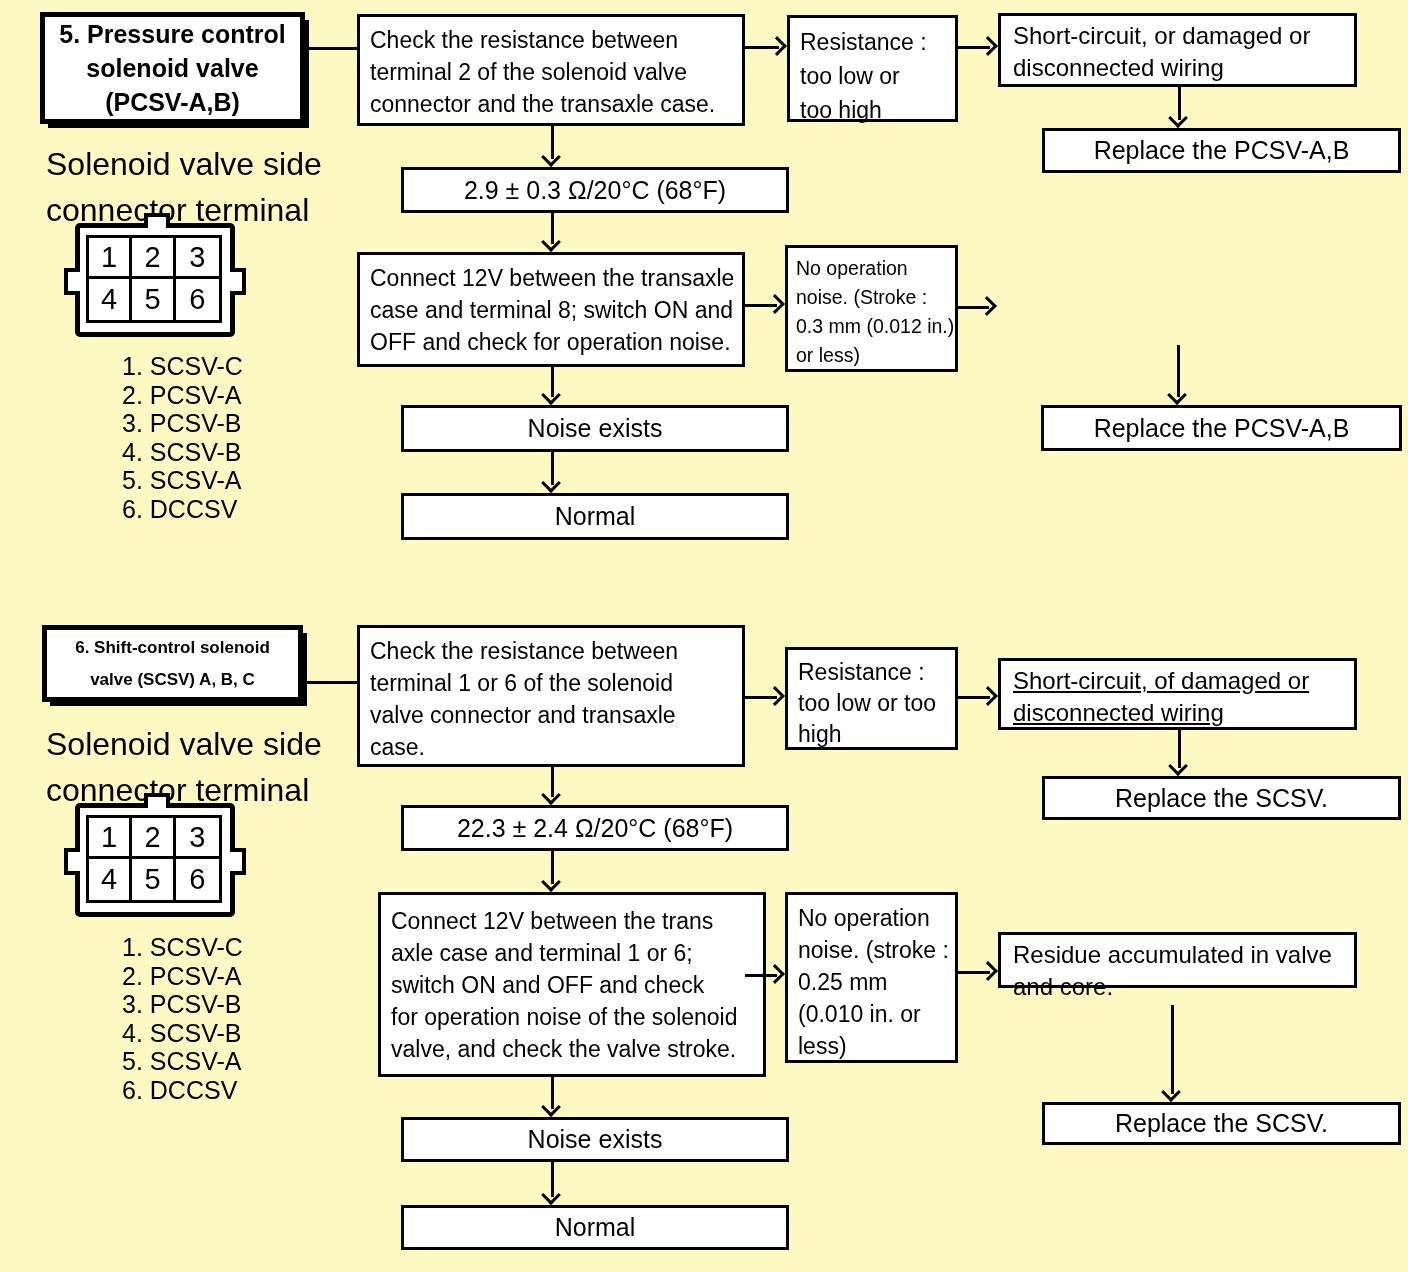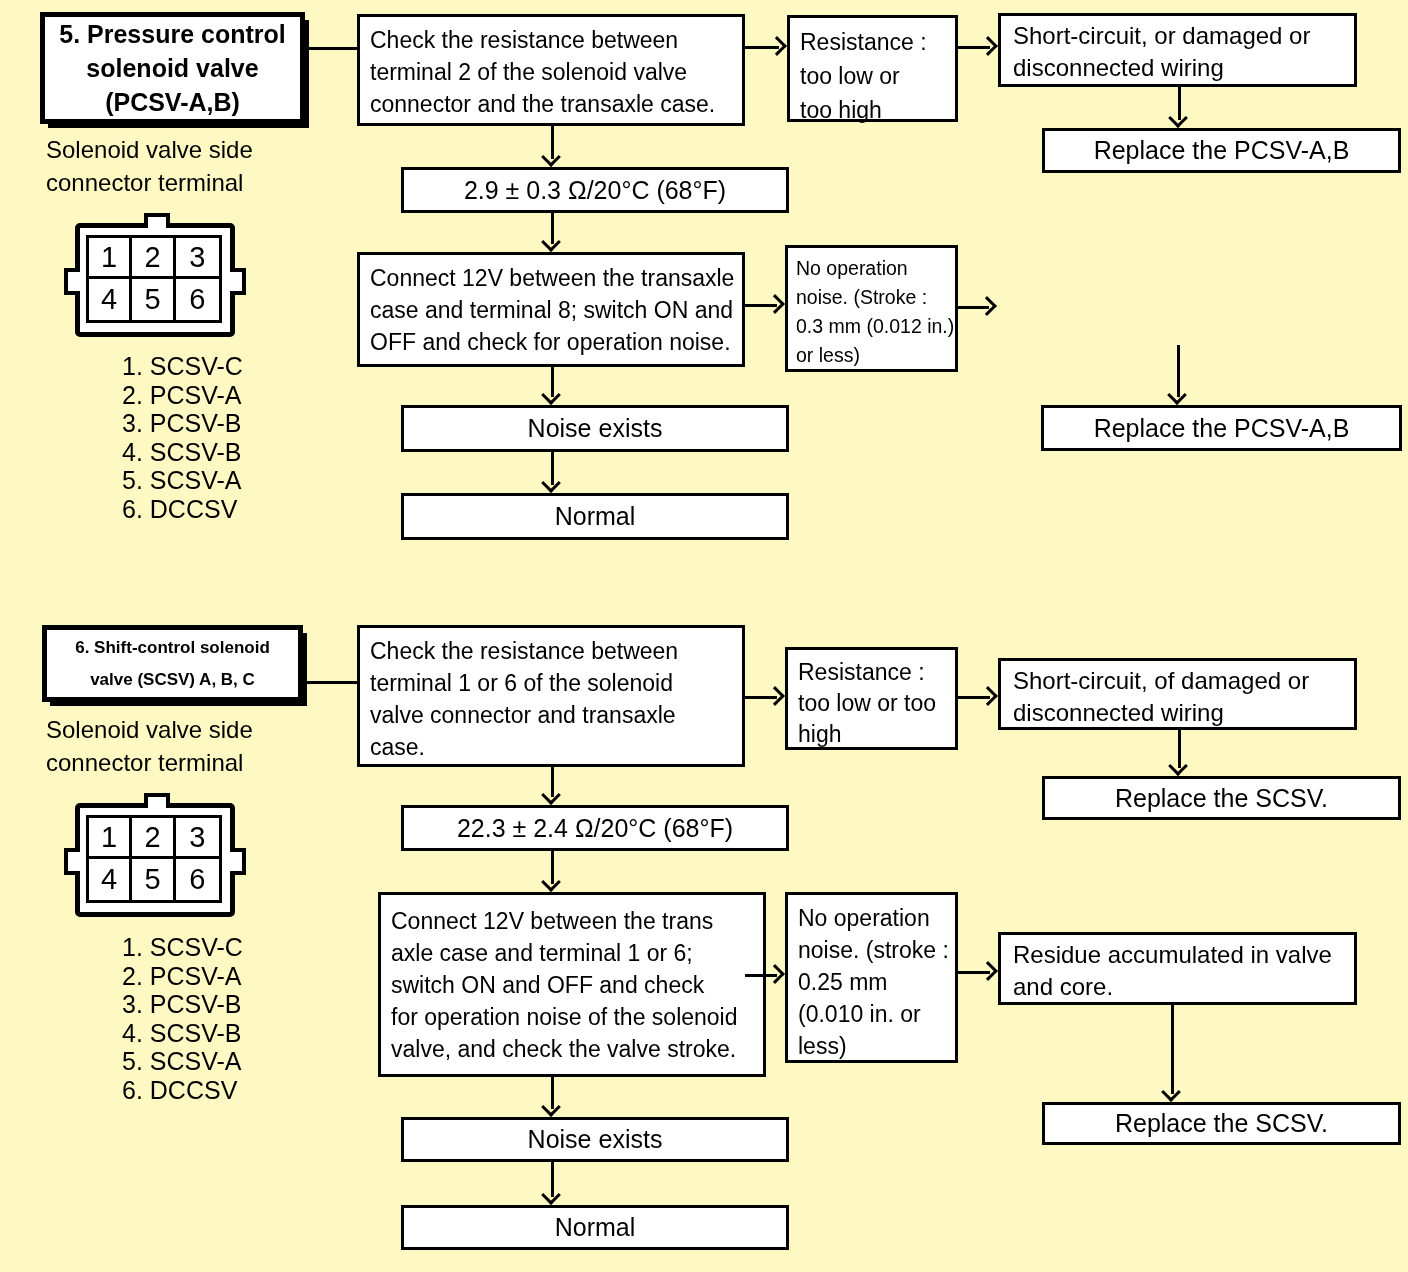--- a/index.html
+++ b/index.html
@@ -10,21 +10,21 @@
   
   .box{position:absolute;border:3px solid #000;background:#fff;box-sizing:border-box;}
   .txt{font-size:23px;line-height:32px;padding:7px 6px 6px 10px;white-space:pre;}
   .ctr{display:grid;place-items:center;text-align:center;font-size:25px;white-space:pre;margin-left:44px;}
 
   
   .title{position:absolute;border:5px solid #000;background:#fff;box-sizing:border-box;
          display:grid;place-items:center;text-align:center;font-weight:bold;
          white-space:pre;box-shadow:6px 6px 0 -2px #000;}
 
-  .lbl{position:absolute;font-size:24px;line-height:33px;white-space:pre;}
+  .lbl{position:absolute;font-size:32px;line-height:46px;white-space:pre;margin-top:8px;}
   .pins{position:absolute;font-size:25px;line-height:28.5px;white-space:pre;}
 
   
   .conn{position:absolute;width:160px;height:114px;border:5px solid #000;border-radius:5px;
         background:#fff;box-sizing:border-box;}
   .tab-top{position:absolute;top:-15px;left:64px;width:26px;height:15px;
            border:4px solid #000;border-bottom:none;background:#fff;box-sizing:border-box;}
   .tab-left{position:absolute;left:-16px;top:40px;width:16px;height:27px;
             border:4px solid #000;border-right:none;background:#fff;box-sizing:border-box;}
   .tab-right{position:absolute;right:-16px;top:40px;width:16px;height:27px;
@@ -179,24 +179,24 @@
 
     <div class="box txt" style="left:785px;top:647px;width:173px;height:103px;line-height:31px;">Resistance :
 too low or too
 high</div>
     <div class="box txt" style="left:785px;top:892px;width:173px;height:171px;line-height:32px;">No operation
 noise. (stroke :
 0.25 mm
 (0.010 in. or
 less)</div>
 
-    <div class="box txt" style="left:998px;top:658px;width:359px;height:72px;font-size:24px;padding:4px 6px 16px 12px;">Short-circuit, of damaged or
+    <div class="box txt" style="left:998px;top:658px;width:359px;height:72px;font-size:24px;padding:4px 6px 16px 12px;text-decoration:underline;">Short-circuit, of damaged or
 disconnected wiring</div>
     <div class="box ctr" style="left:998px;top:776px;width:359px;height:44px;">Replace the SCSV.</div>
-    <div class="box txt" style="left:998px;top:932px;width:359px;height:73px;font-size:24px;padding:4px 4px 4px 12px;">Residue accumulated in valve
+    <div class="box txt" style="left:998px;top:932px;width:359px;height:56px;font-size:24px;padding:4px 4px 4px 12px;">Residue accumulated in valve
 and core.</div>
     <div class="box ctr" style="left:998px;top:1102px;width:359px;height:43px;">Replace the SCSV.</div>
 
     <div class="hs" style="left:303px;top:681px;width:54px;"></div>
 
     <div class="hs" style="left:745px;top:696px;width:32px;"></div>
     <div class="chev r" style="left:768px;top:689px;"></div>
 
     <div class="hs" style="left:958px;top:696px;width:32px;"></div>
     <div class="chev r" style="left:981px;top:689px;"></div>

